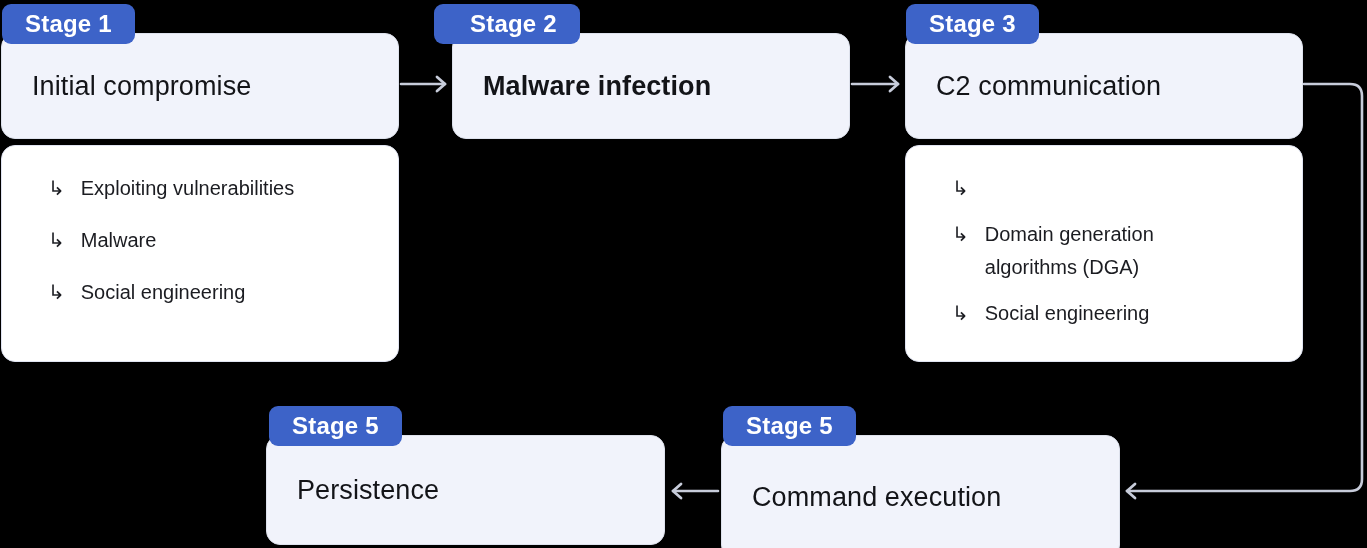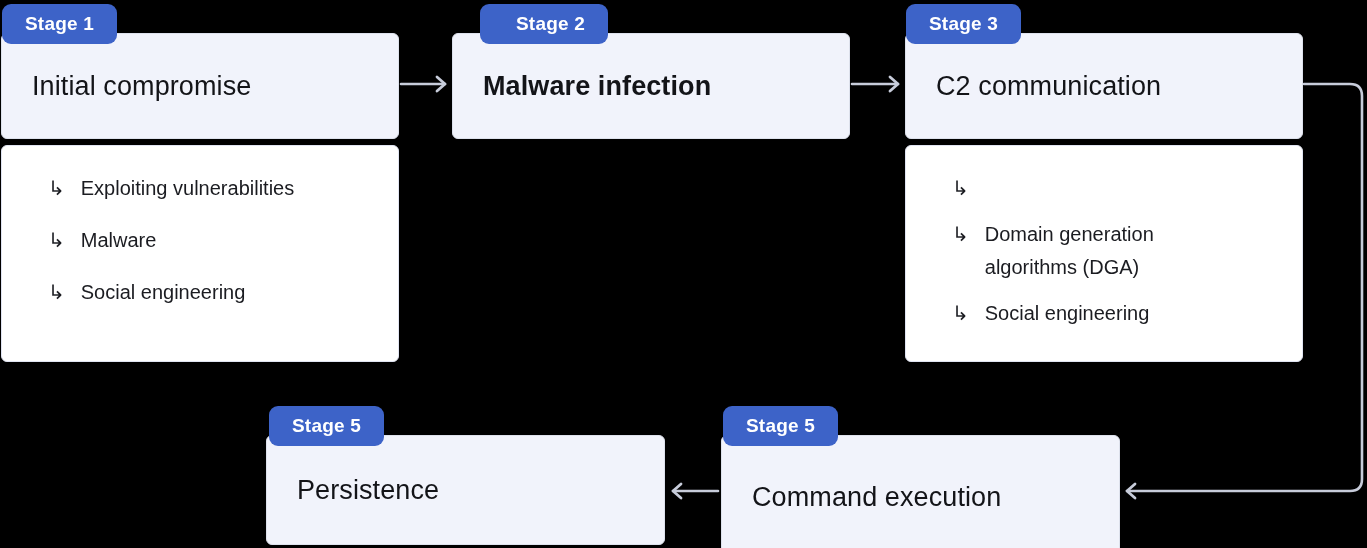--- a/index.html
+++ b/index.html
@@ -37,32 +37,32 @@
   
   .badge {
     position: absolute;
     z-index: 3;
     height: 40px;
     padding: 0 23px;
     display: flex;
     align-items: center;
     background: var(--badge_bg, #3D63C8);
     color: var(--badge_text, #fff);
-    font-size: 19px;
+    font-size: 24px;
     font-weight: bold;
     border-radius: 9px;
     letter-spacing: 0.2px;
     box-sizing: border-box;
   }
   
   .card {
     position: absolute;
     z-index: 2;
     box-sizing: border-box;
-    border-radius: 6px;
+    border-radius: 14px;
   }
   .title-card {
     background: var(--title_card_bg, #F1F3FB);
     border: 1px solid var(--card_border, #DDE1EC);
     display: flex;
     align-items: center;
     padding-left: 30px;
     width: 398px;
     height: 106px;
   }
@@ -97,21 +97,21 @@
     flex: 0 0 auto;
   }
   .item-text { display: inline-block; }
   .wrap-dga .item-text { max-width: 230px; }
 
   
   .badge-s1 { left: 2px;   top: 4px; }
   .card-s1  { left: 1px;   top: 33px; }
   .sub-s1   { left: 1px;   top: 145px; }
 
-  .badge-s2 { left: 480px; top: 4px; padding-left: 36px; }
+  .badge-s2 { left: 434px; top: 4px; padding-left: 36px; }
   .card-s2  { left: 452px; top: 33px; font-weight: bold; }
 
   .badge-s3 { left: 906px; top: 4px; }
   .card-s3  { left: 905px; top: 33px; }
   .sub-s3   { left: 905px; top: 145px; }
 
   .badge-s5 { left: 269px; top: 406px; }
   .card-s5  { left: 266px; top: 435px; width: 399px; height: 110px; }
 
   .badge-s4 { left: 723px; top: 406px; }

